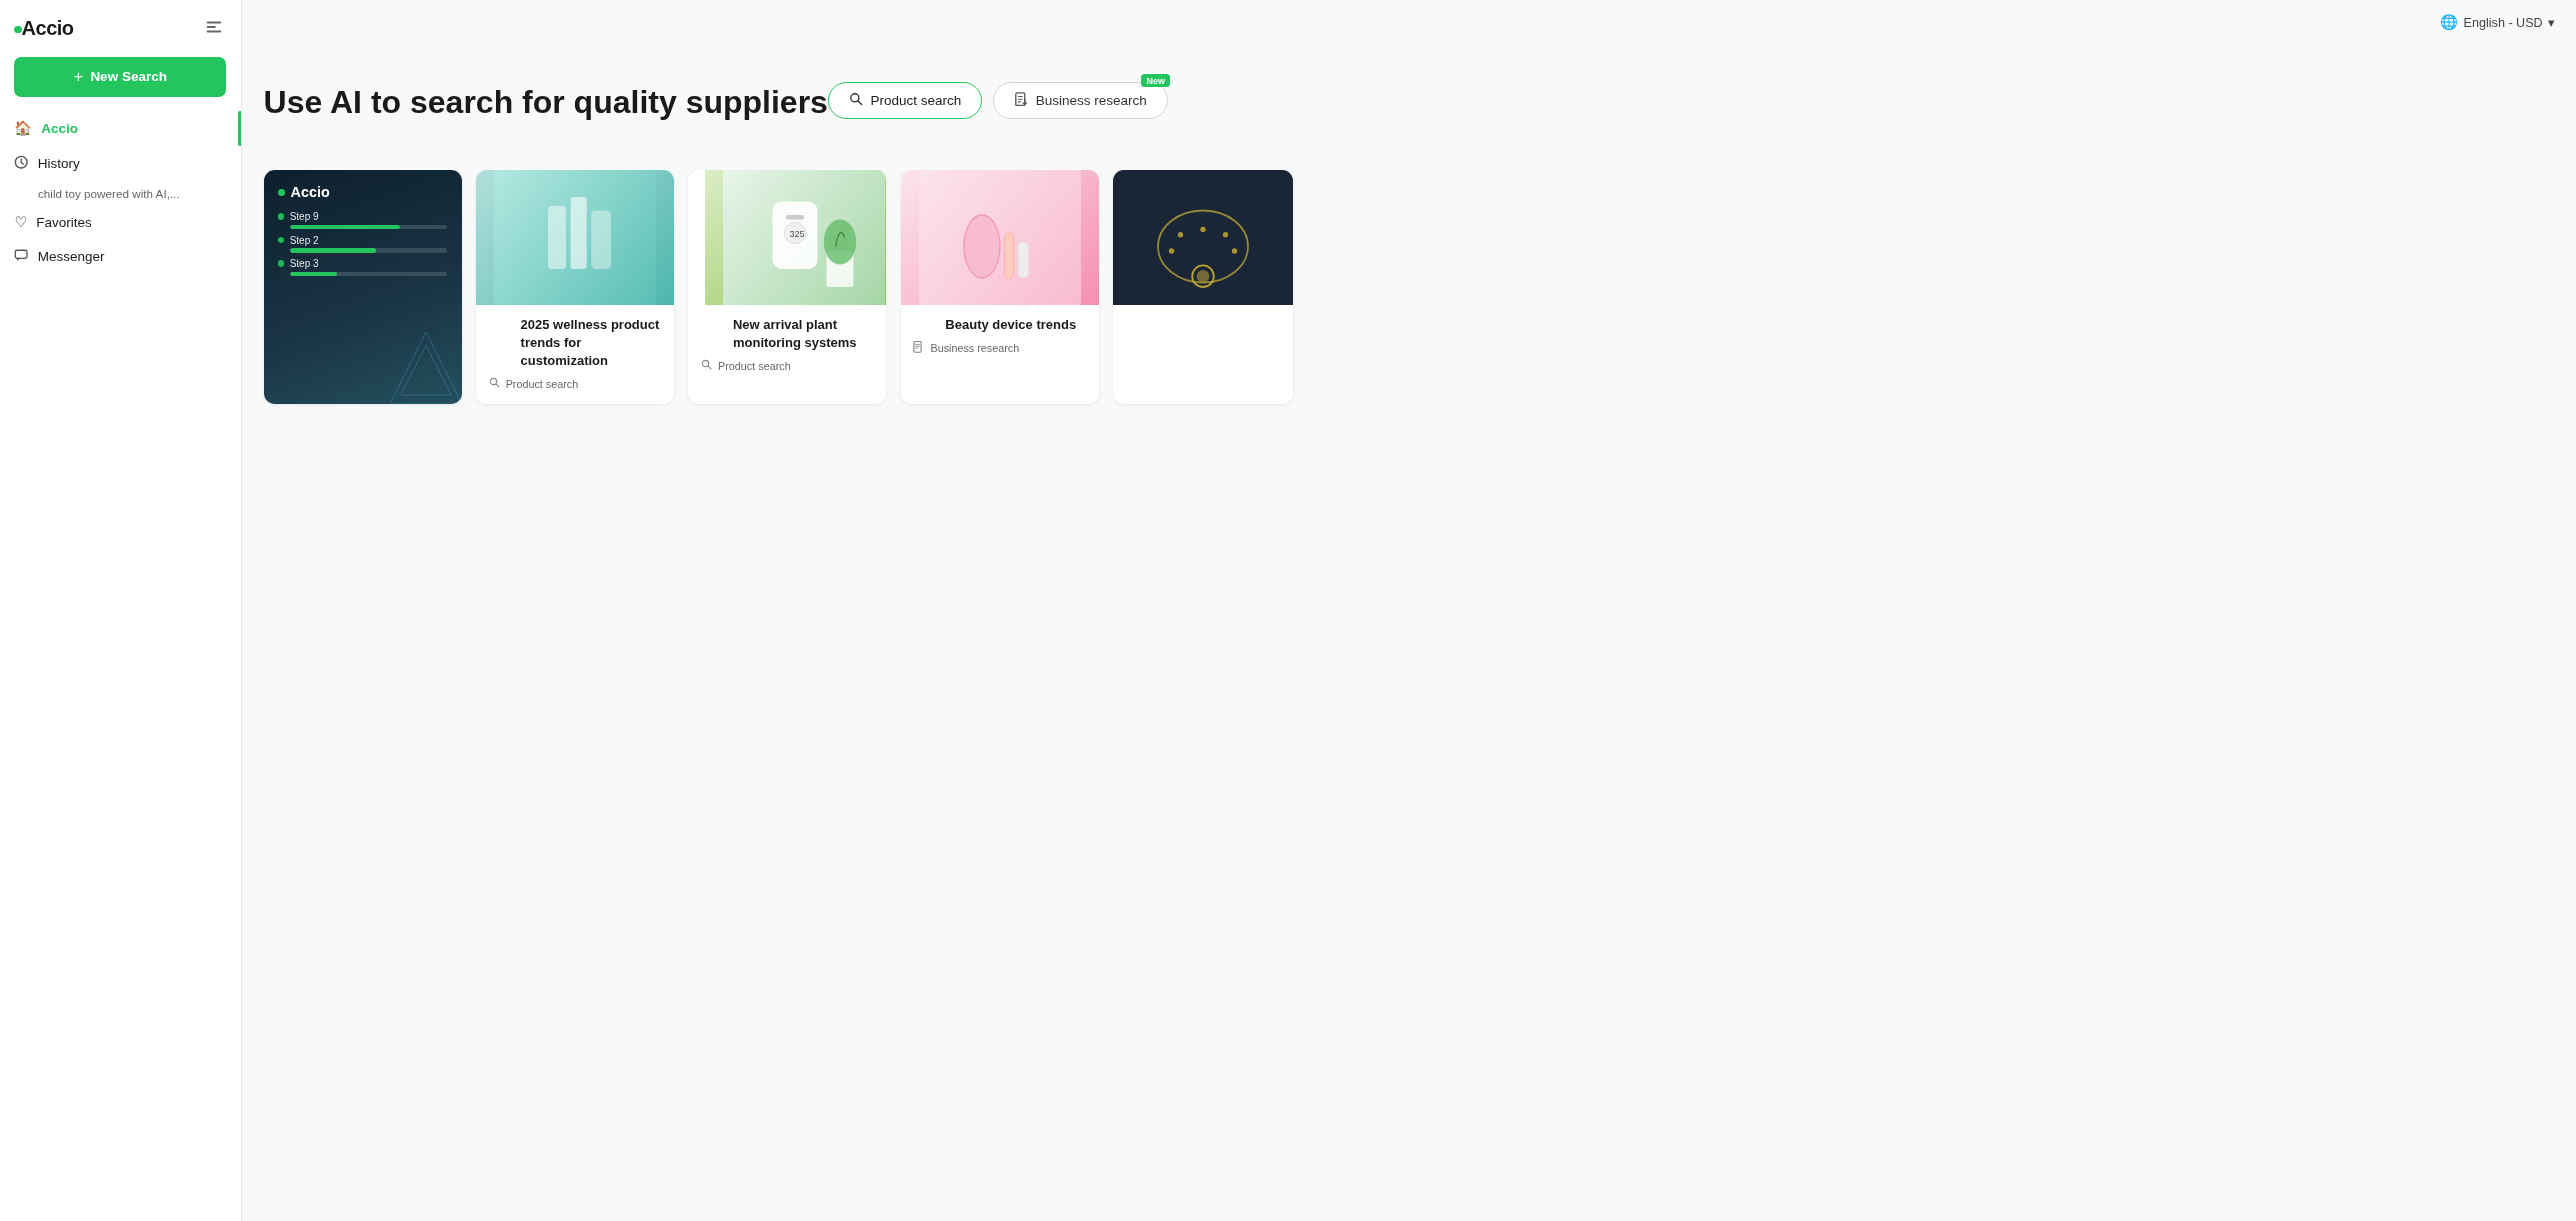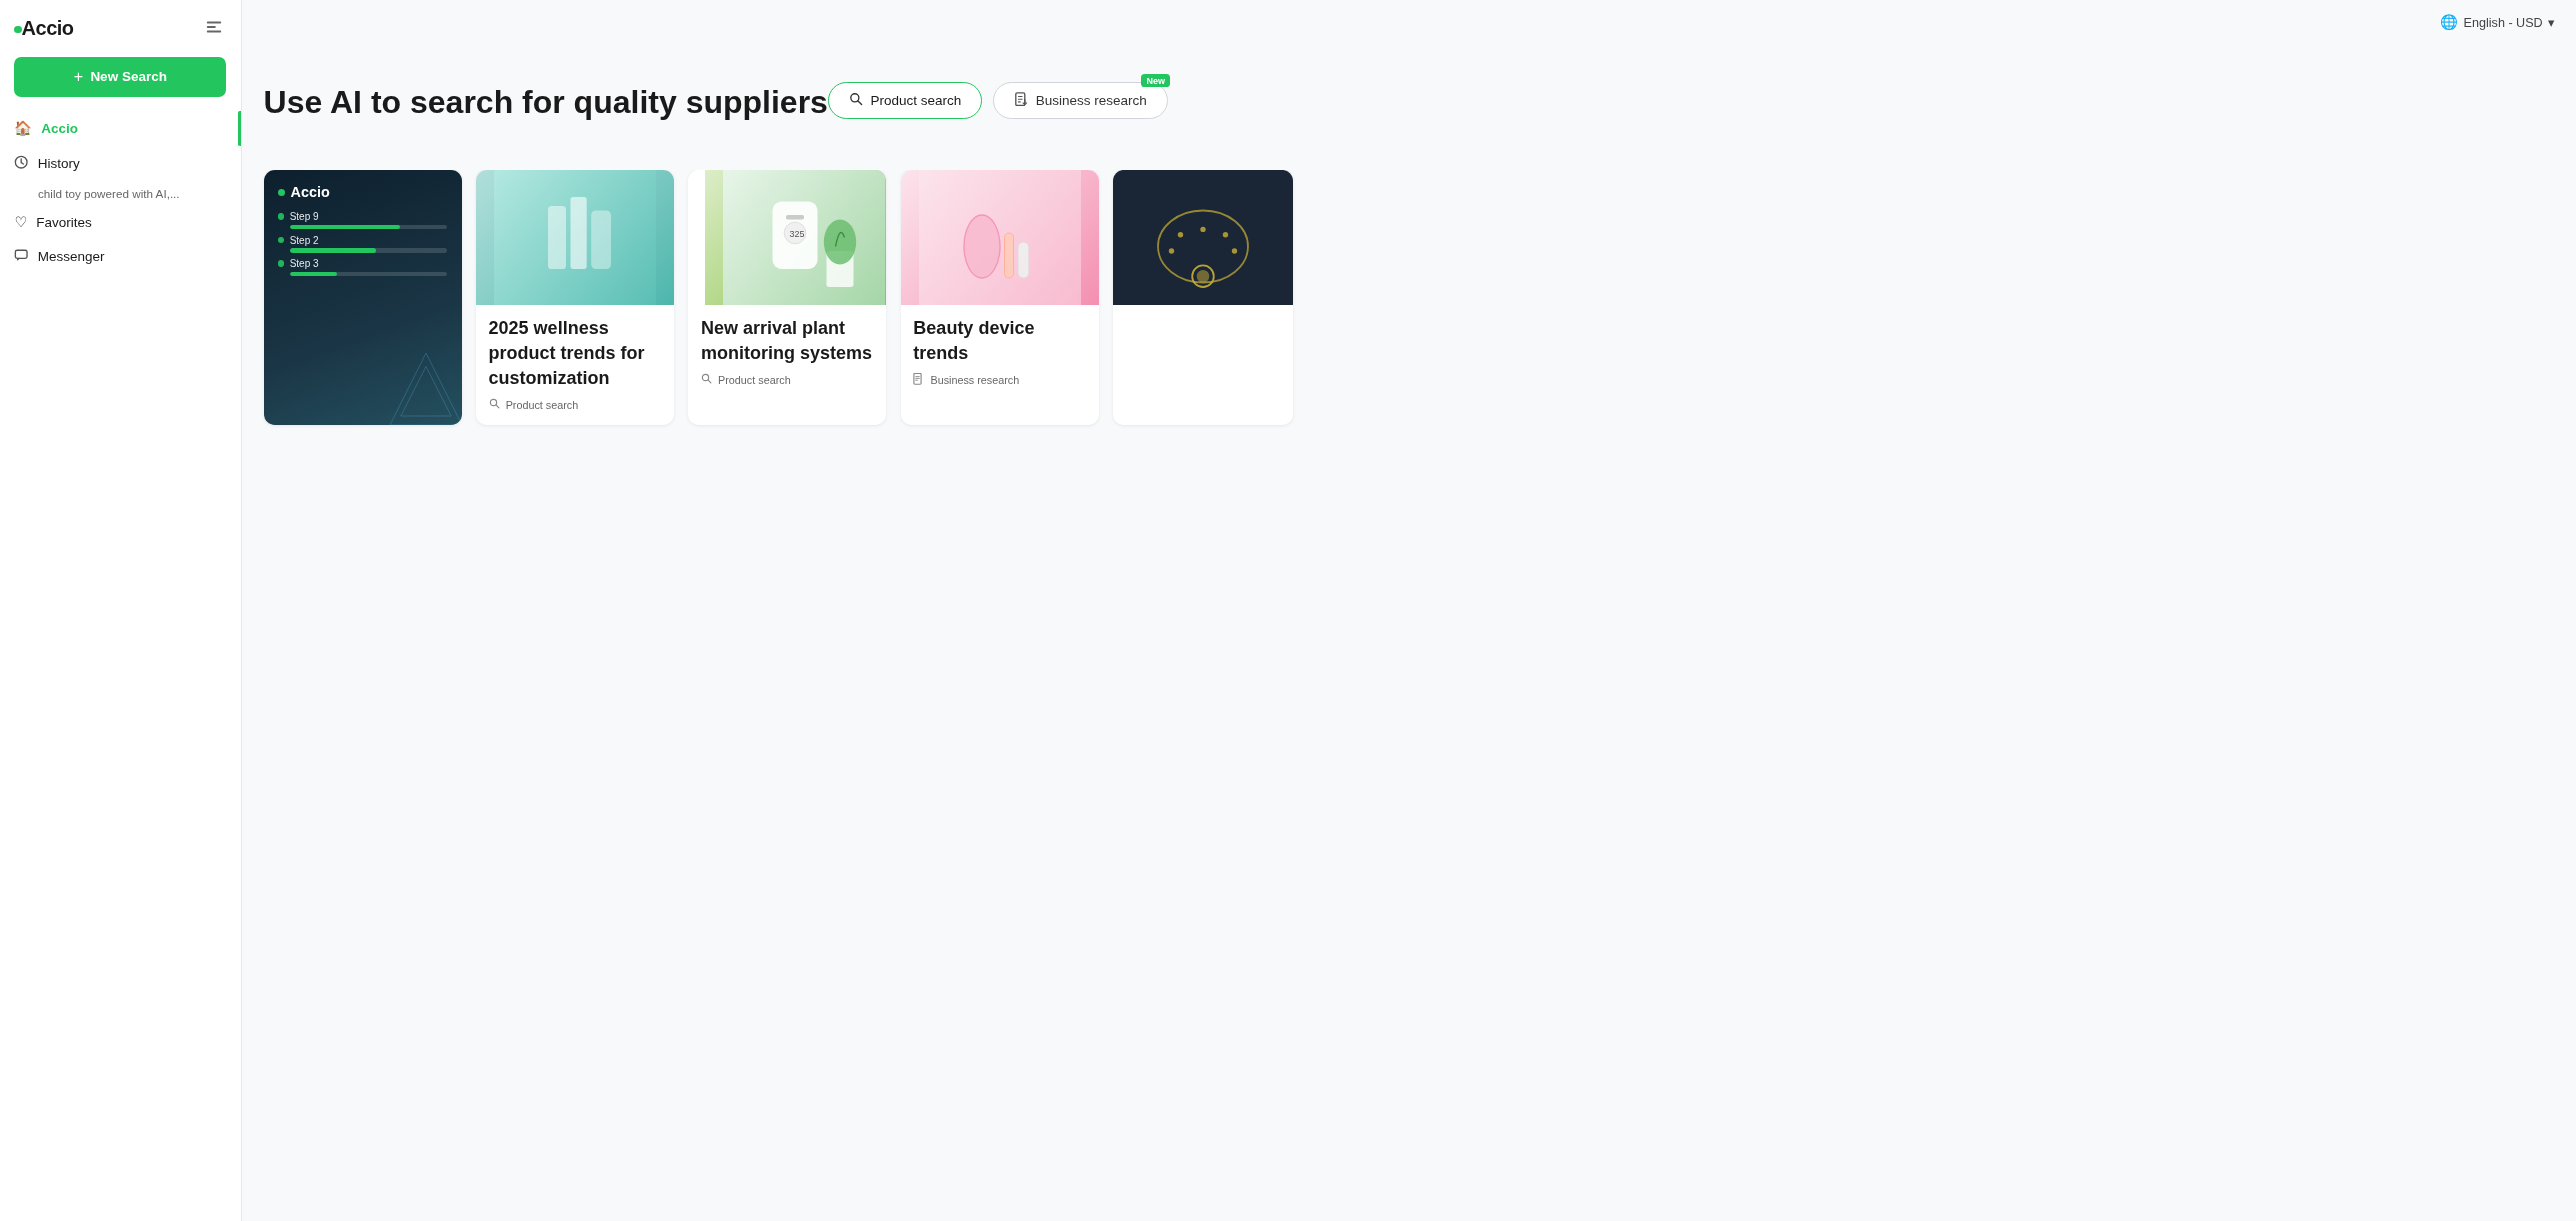--- a/index.html
+++ b/index.html
@@ -282,25 +282,26 @@
       display: flex;
       align-items: center;
       justify-content: center;
       font-size: 10.8px;
       color: #888;
     }
     .card-body {
       padding: 10.8px 12.6px 12.6px;
     }
     .card-title {
-      font-size: 18px;
+      font-size: 13px;
       font-weight: 600;
       color: #1a1a1a;
       line-height: 1.4;
       margin-bottom: 7.2px;
+      margin-left: 32px;
     }
     .card-tag {
       display: flex;
       align-items: center;
       gap: 5.4px;
       font-size: 10.8px;
       color: #666;
     }
     .card-tag-icon { font-size: 11.7px; }
     .accio-card-inner {

